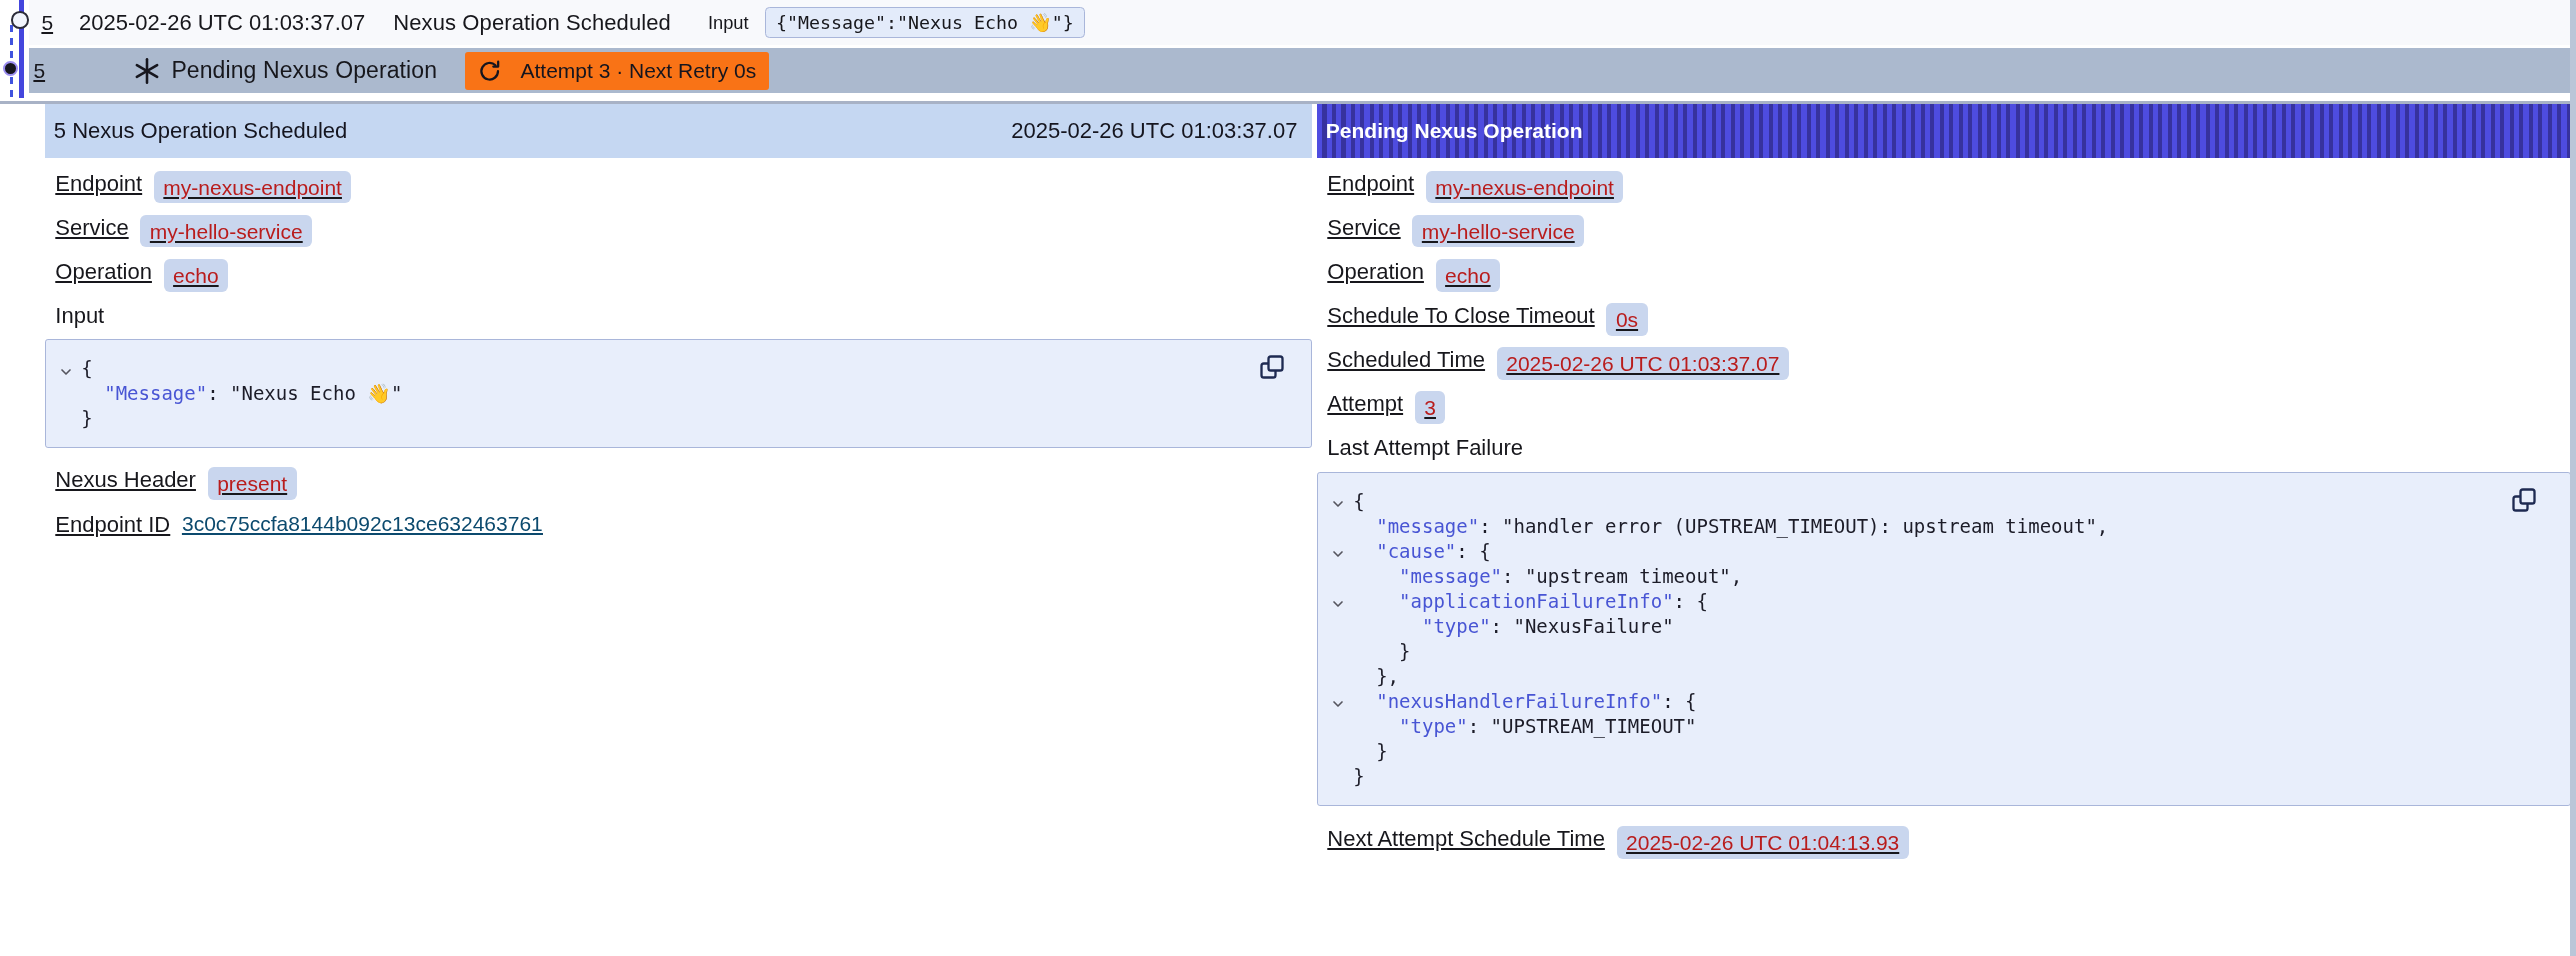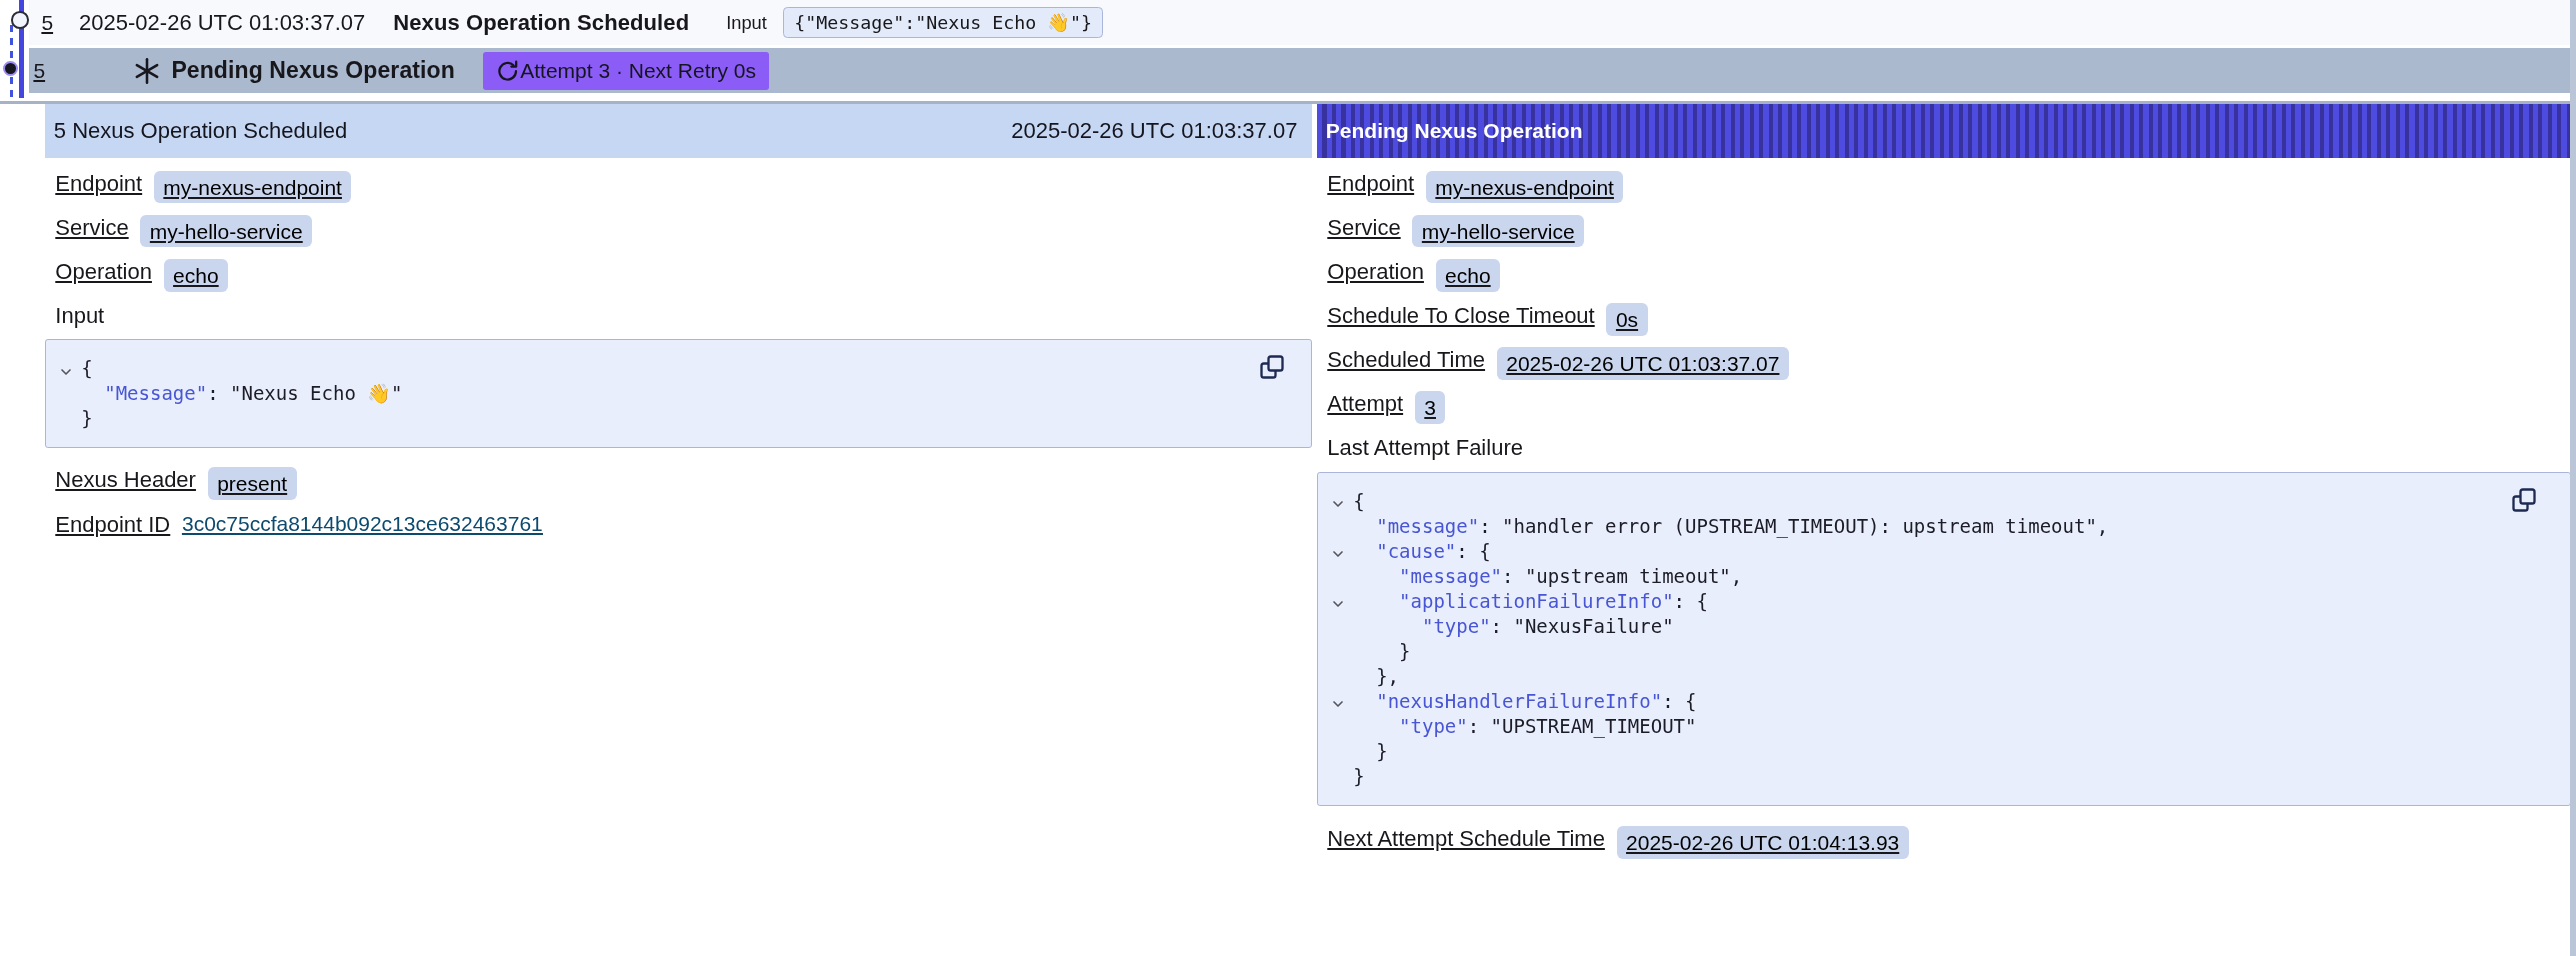--- a/index.html
+++ b/index.html
@@ -22,47 +22,47 @@
     border-radius:50%; background:#17171f; border:2.2px solid #9b8ef0; z-index:2; }
 
   
   .event-row { position:absolute; left:29px; right:5.9px; display:flex; align-items:center; }
   .row1 { top:0; height:45px; background:#f8f9fc; }
   .row2 { top:48px; height:45px; background:#abb9ce; }
   .row-link { font-size:21px; font-weight:500; color:#17171c; text-decoration:underline; cursor:pointer; }
   .row1 .row-link { margin-left:12.4px; }
   .row2 .row-link { margin-left:4.4px; }
   .row-time { margin-left:26px; font-size:22px; }
-  .row-title { margin-left:28px; font-size:22px; font-weight:700; letter-spacing:0.1px; }
+  .row-title { margin-left:28px; font-size:22px; font-weight:400; letter-spacing:0.1px; }
   .row-input-label { margin-left:37px; font-size:18.3px; }
   .input-chip { margin-left:16px; font-family:"DejaVu Sans Mono", monospace; font-size:18.3px;
     background:#e3ebfa; border:1.5px solid #a9b6da; border-radius:4.4px; padding:3.7px 10.3px; color:#17171c; }
   .asterisk-icon { margin-left:88px; display:flex; align-items:center; }
   .row2 .row-title { margin-left:10.3px; font-size:23px; }
-  .retry-badge { margin-left:28px; height:38px; display:flex; align-items:center; gap:1px;
-    background:#8b5cf6; border-radius:2.9px; padding:0 13px; font-size:21px; font-weight:500; color:#15151f; }
+  .retry-badge { margin-left:28px; height:38px; display:flex; align-items:center; gap:19px;
+    background:#f97316; border-radius:2.9px; padding:0 13px; font-size:21px; font-weight:500; color:#15151f; }
 
   .divider { position:absolute; top:101px; left:0; width:2576px; height:2.9px; background:#a8b2c6; }
 
   
   .panel { position:absolute; top:104px; background:#ffffff; }
   .panel-left  { left:45px;  width:1267px; }
   .panel-right { left:1317px; width:1254px; }
   .panel-header { height:54px; display:flex; align-items:center; justify-content:space-between;
     padding:0 14.6px 0 8.8px; font-size:22px; }
   .panel-left .panel-header { background:#c5d7f2; color:#15151f; }
   .panel-right .panel-header {
     background:repeating-linear-gradient(90deg,#4e4ce0 0 5.1px,#37329e 5.1px 9.5px);
     color:#ffffff; font-weight:600; font-size:21px; }
 
   .field-row { display:flex; margin:0 0 11.7px 10.3px; min-height:32px; font-size:22px;text-decoration:underline; }
   .fields > .field-row:first-child { margin-top:13px; }
   .field-label { margin-right:11.7px; white-space:nowrap; }
   .badge { background:#c9d6ee; border-radius:5.9px; padding:3.7px 9.5px; font-size:21px; line-height:25px;
-    color:#000000; white-space:nowrap; }
+    color:#b91c1c; white-space:nowrap; }
   .field-link { font-size:21px; color:#0c4a6e; text-decoration:underline; cursor:pointer; }
 
   .section-label { font-size:22px; margin:2.9px 0 10.3px 10.3px; }
 
   .code-block { position:relative; background:#e8eefb; border:1.5px solid #a9b6da; border-radius:2.9px;
     padding:16px 51px 16px 10.3px; font-family:"DejaVu Sans Mono", monospace; font-size:19px;
     line-height:25px; color:#1c1c28; margin-bottom:19px; }
   .code-line { position:relative; padding-left:25px; white-space:pre; }
   .code-content { white-space:pre; }
   .chevron { position:absolute; left:1.5px; top:4.4px; width:16px; height:16px; color:#55555f; cursor:pointer; }

